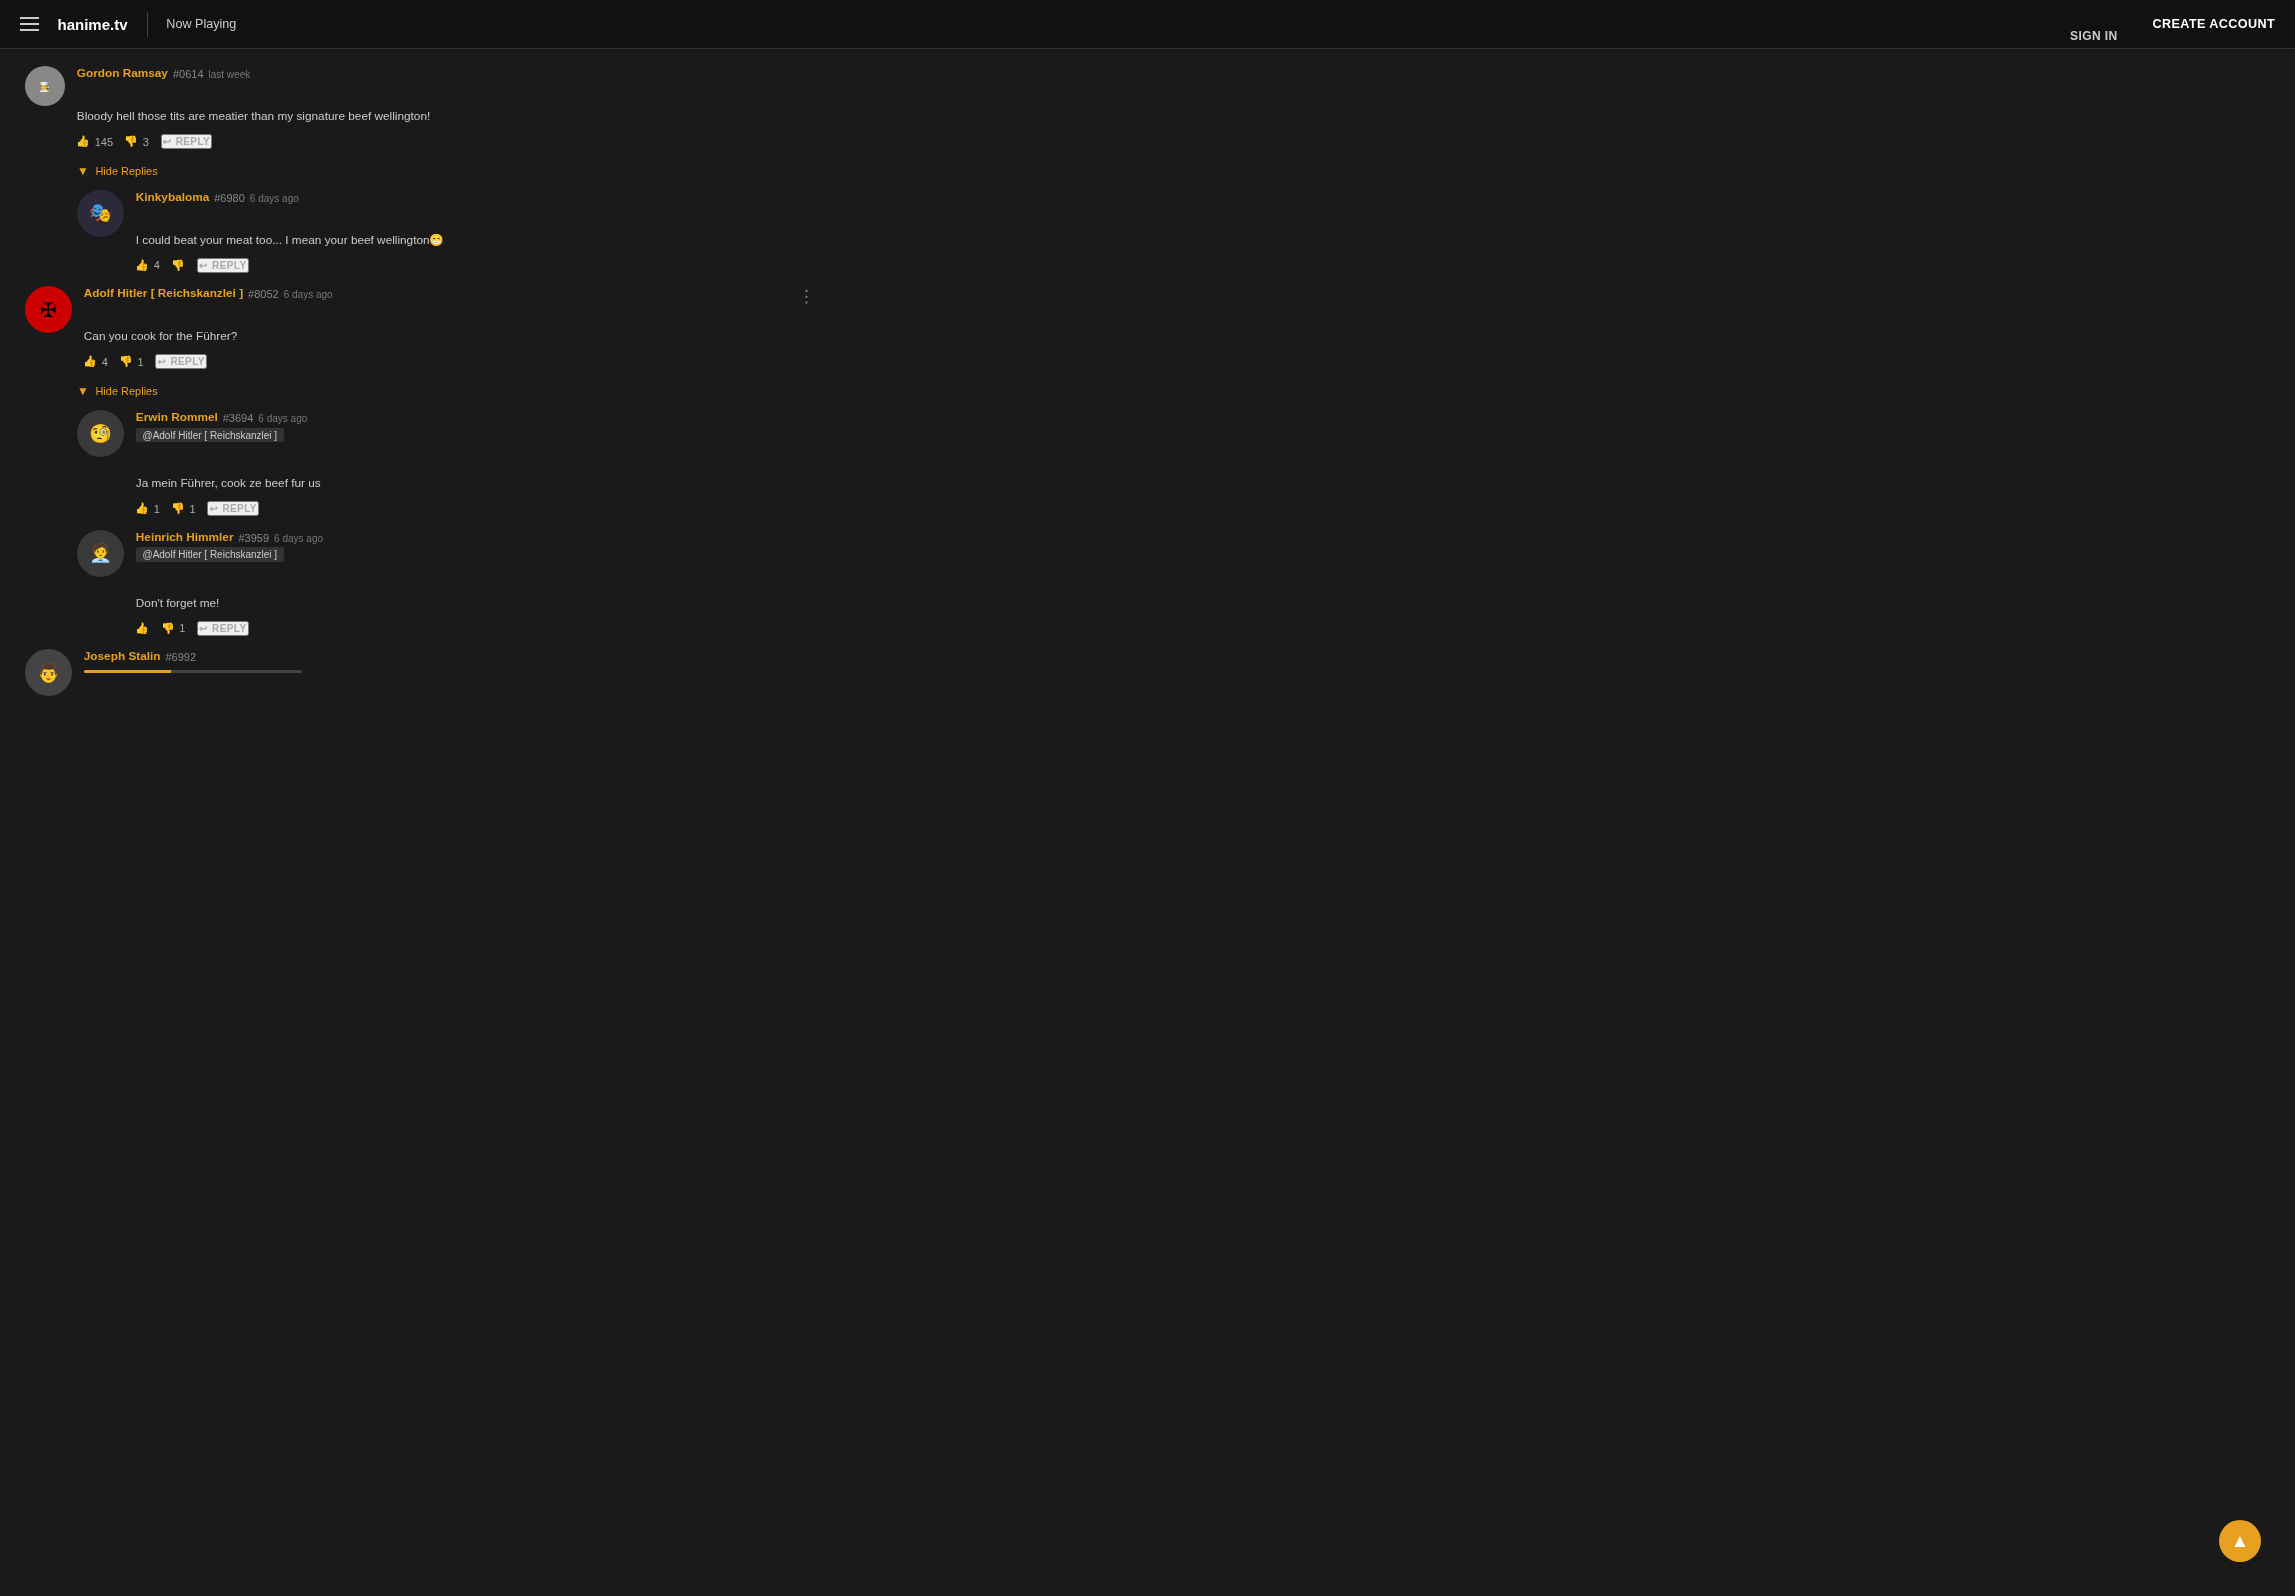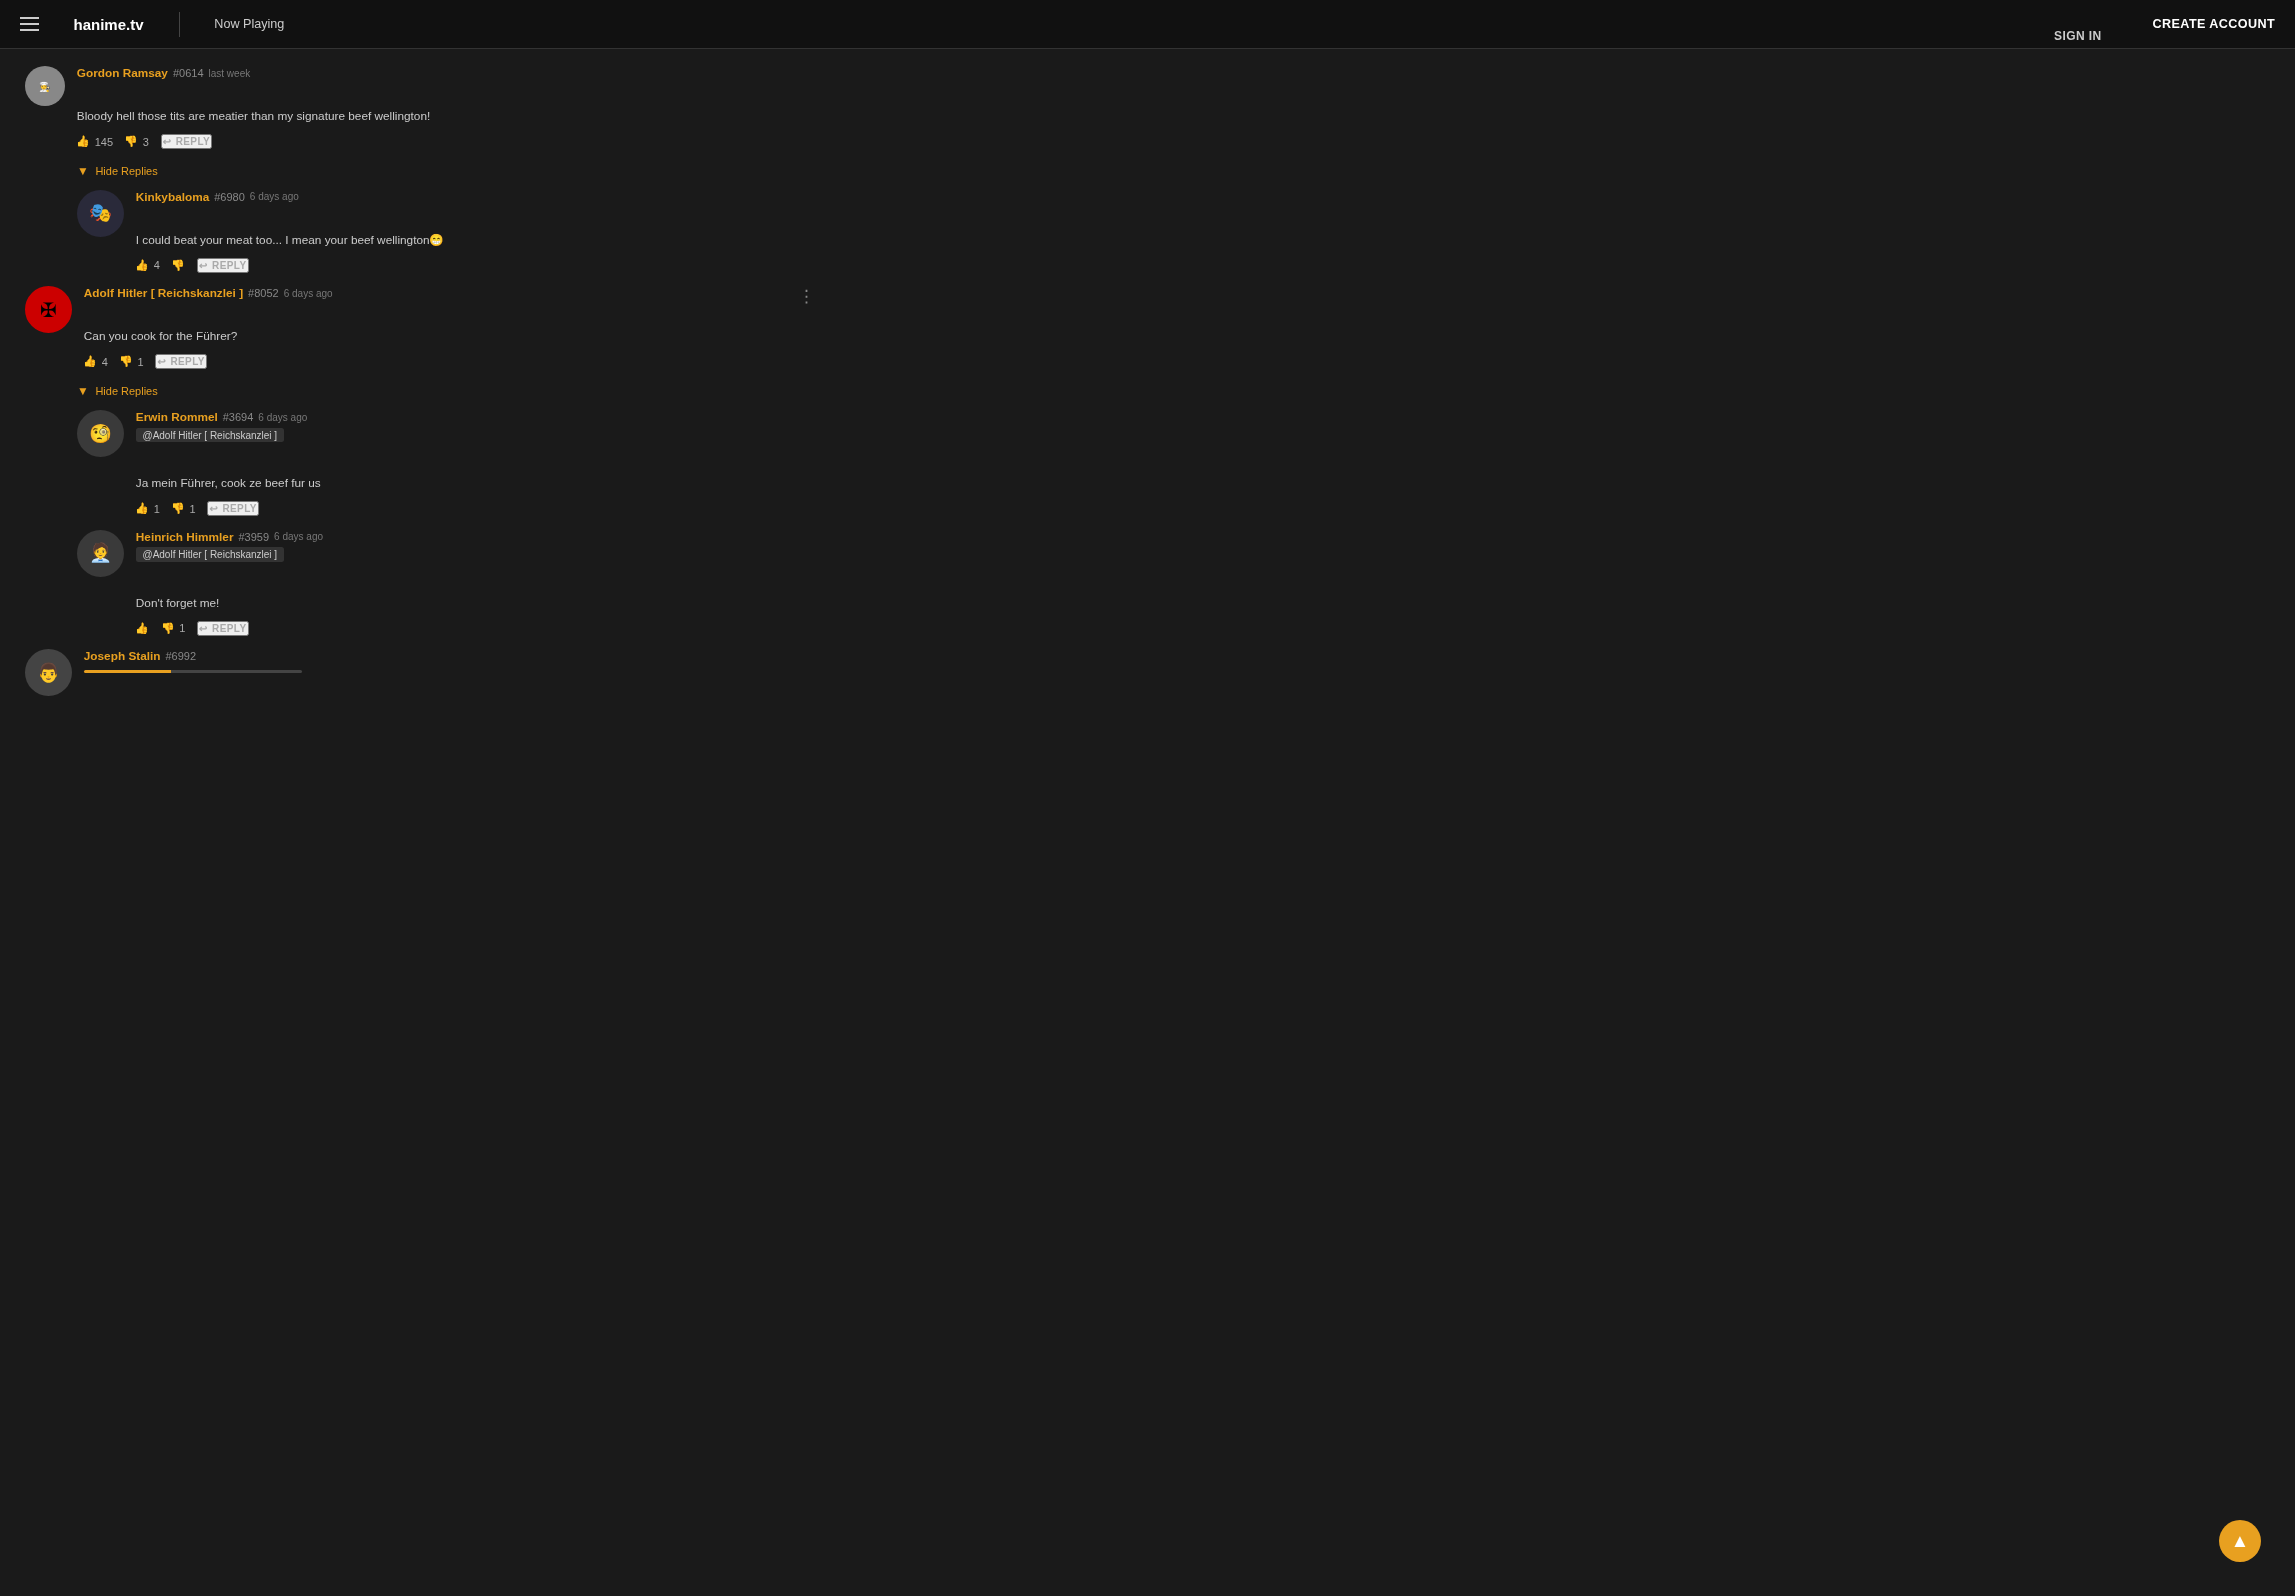--- a/index.html
+++ b/index.html
@@ -11,21 +11,21 @@
       min-height: 100vh;
     }
 
     
     .navbar {
       display: flex;
       align-items: center;
       background: #111;
       height: 49px;
       padding: 0 20px;
-      gap: 35px;
+      gap: 19px;
       border-bottom: 0.8px solid #333;
       position: fixed;
       top: 0; left: 0; right: 0;
       z-index: 100;
     }
     .hamburger {
       display: flex; flex-direction: column; gap: 4.2px; cursor: pointer;
     }
     .hamburger span { display: block; width: 18.5px; height: 1.7px; background: #ccc; }
     .nav-logo {
@@ -120,21 +120,21 @@
       flex-shrink: 0;
       background: #cc0000;
       display: flex; align-items: center; justify-content: center;
       font-size: 18.5px;
       border: 2.5px solid #cc0000;
     }
 
     .comment-body { flex: 1; }
     .comment-header {
       display: flex;
-      align-items: center;
+      align-items: flex-end;
       gap: 5px;
       margin-bottom: 3.4px;
       flex-wrap: wrap;
     }
     .username {
       color: #e8a020;
       font-weight: bold;
       font-size: 11.8px;
     }
     .username-num {

